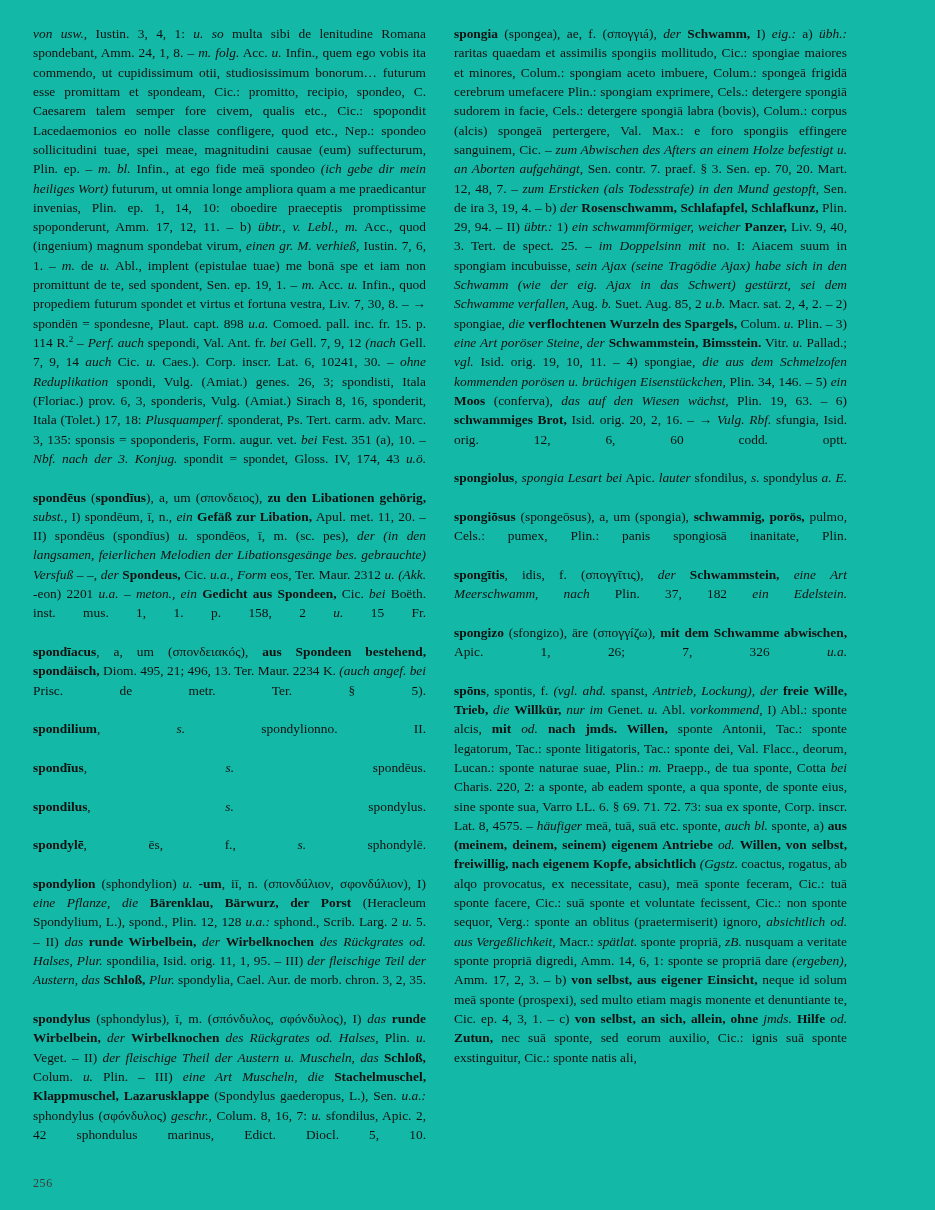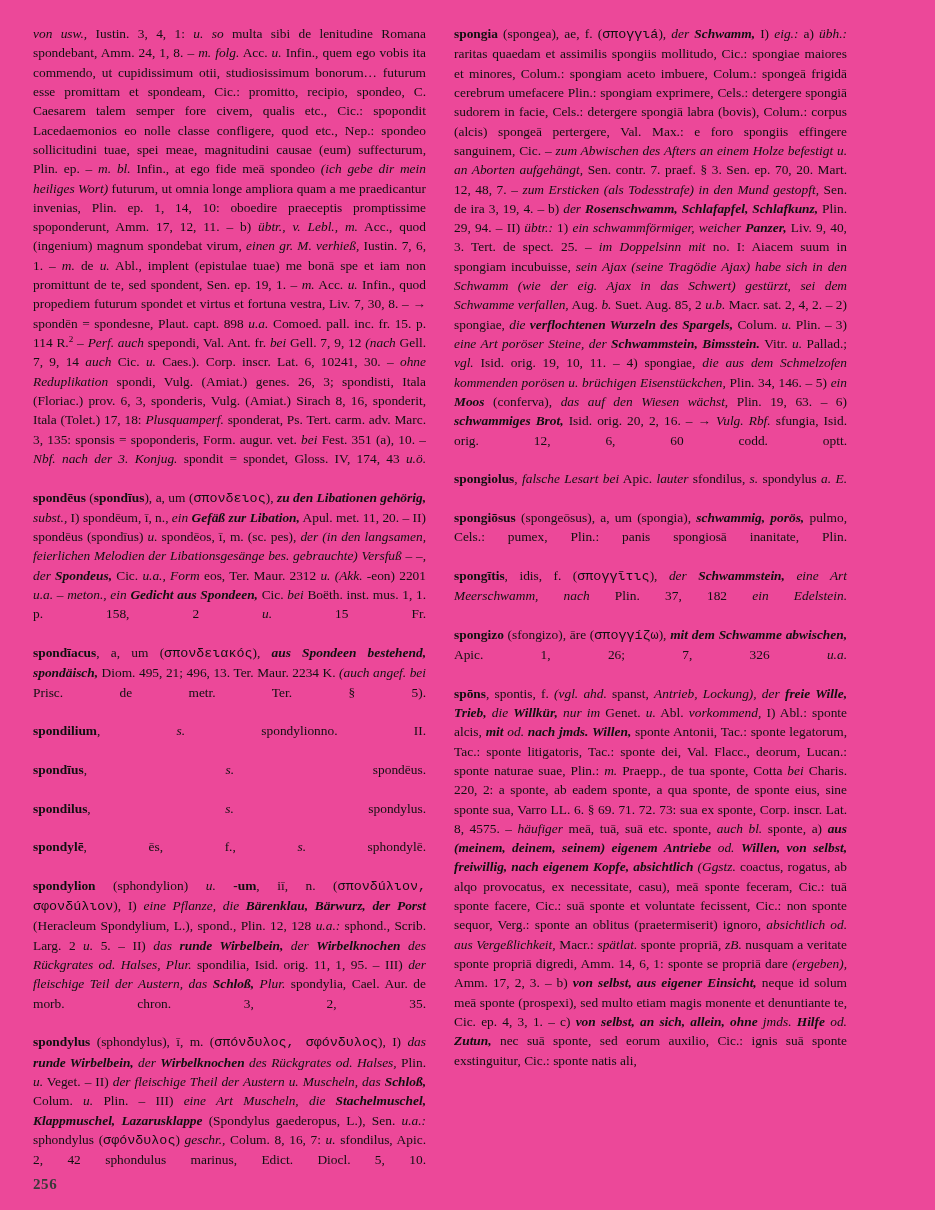--- a/index.html
+++ b/index.html
@@ -13,21 +13,21 @@
     position: relative;
     font-family: "Liberation Serif", "DejaVu Serif", serif;
     color: #101010;
     overflow: hidden;
   }
   .page {
     position: absolute;
     left: 0; top: 0;
     width: 935px;
     height: 1210px;
-    background: #ec4899;
+    background: #14b8a6;
   }
   .columns {
     position: absolute;
     left: 33px;
     top: 24px;
     width: 815px;
     height: 1140px;
     display: flex;
     gap: 28px;
   }
@@ -49,33 +49,32 @@
   
   .entry::after {
     content: "";
     display: inline-block;
     width: 100%;
   }
   .entry.nostretch::after { content: none; display: none; }
 
   b { font-weight: bold; }
   i { font-style: italic; }
-  .bi { font-weight: bold; font-style: italic; }
-  .gr { font-family: Liberation Mono, monospace; font-style: normal; }
+  .bi { font-weight: bold; }
+  .gr { font-family: Liberation Serif, serif; font-style: normal; }
   sup { font-size: 0.68em; vertical-align: super; line-height: 0; }
 
   .folio {
     position: absolute;
     left: 33px;
     top: 1176px;
-    font-size: 15px;
+    font-size: 12px;
     letter-spacing: 0.6px;
     color: #3a3a3a;
     font-family: "Liberation Serif", "DejaVu Serif", serif;
-    font-weight: bold;
   }
 </style>
 </head>
 <body>
 
 <div class="page">
 
   <div class="columns">
 
     <div class="col" id="left-col">
@@ -85,21 +84,21 @@
         <p class="entry"><b>spondilium</b>, <i>s.</i> spondylionno. II.</p>
         <p class="entry"><b>spondīus</b>, <i>s.</i> spondēus.</p>
         <p class="entry"><b>spondilus</b>, <i>s.</i> spondylus.</p>
         <p class="entry"><b>spondylē</b>, ēs, f., <i>s.</i> sphondylē.</p>
         <p class="entry"><b>spondylion</b> (sphondylion) <i>u.</i> <b>-um</b>, iī, n. (<span class="gr">σπονδúλιον, σφονδúλιον</span>), I) <i>eine Pflanze, die</i> <span class="bi">Bärenklau, Bärwurz, der Porst</span> (Heracleum Spondylium, L.), spond., Plin. 12, 128 <i>u.a.:</i> sphond., Scrib. Larg. 2 <i>u.</i> 5. – II) <i>das</i> <span class="bi">runde Wirbelbein,</span> <i>der</i> <span class="bi">Wirbelknochen</span> <i>des Rückgrates od. Halses, Plur.</i> spondilia, Isid. orig. 11, 1, 95. – III) <i>der fleischige Teil der Austern, das</i> <span class="bi">Schloß,</span> <i>Plur.</i> spondylia, Cael. Aur. de morb. chron. 3, 2, 35.</p>
         <p class="entry"><b>spondylus</b> (sphondylus), ī, m. (<span class="gr">σπóνδυλος, σφóνδυλος</span>), I) <i>das</i> <span class="bi">runde Wirbelbein,</span> <i>der</i> <span class="bi">Wirbelknochen</span> <i>des Rückgrates od. Halses,</i> Plin. <i>u.</i> Veget. – II) <i>der fleischige Theil der Austern u. Muscheln, das</i> <span class="bi">Schloß,</span> Colum. <i>u.</i> Plin. – III) <i>eine Art Muscheln, die</i> <span class="bi">Stachelmuschel, Klappmuschel, Lazarusklappe</span> (Spondylus gaederopus, L.), Sen. <i>u.a.:</i> sphondylus (<span class="gr">σφóνδυλος</span>) <i>geschr.,</i> Colum. 8, 16, 7: <i>u.</i> sfondilus, Apic. 2, 42  sphondulus marinus, Edict. Diocl. 5, 10.</p>
       </div>
 
     <div class="col" id="right-col">
         <p class="entry"><b>spongia</b> (spongea), ae, f. (<span class="gr">σπογγιá</span>), <i>der</i> <span class="bi">Schwamm,</span> I) <i>eig.:</i> a) <i>übh.:</i> raritas quaedam et assimilis spongiis mollitudo, Cic.: spongiae maiores et minores, Colum.: spongiam aceto imbuere, Colum.: spongeā frigidā cerebrum umefacere Plin.: spongiam exprimere, Cels.: detergere spongiā sudorem in facie, Cels.: detergere spongiā labra (bovis), Colum.: corpus (alcis) spongeā pertergere, Val. Max.: e foro spongiis effingere sanguinem, Cic. – <i>zum Abwischen des Afters an einem Holze befestigt u. an Aborten aufgehängt,</i> Sen. contr. 7. praef. § 3. Sen. ep. 70, 20. Mart. 12, 48, 7. – <i>zum Ersticken (als Todesstrafe) in den Mund gestopft,</i> Sen. de ira 3, 19, 4. – b) <i>der</i> <span class="bi">Rosenschwamm, Schlafapfel, Schlafkunz,</span> Plin. 29, 94. – II) <i>übtr.:</i> 1) <i>ein schwammförmiger, weicher</i> <span class="bi">Panzer,</span> Liv. 9, 40, 3. Tert. de spect. 25. – <i>im Doppelsinn mit</i> no. I: Aiacem suum in spongiam incubuisse, <i>sein Ajax (seine Tragödie Ajax) habe sich in den Schwamm (wie der eig. Ajax in das Schwert) gestürzt, sei dem Schwamme verfallen,</i> Aug. <i>b.</i> Suet. Aug. 85, 2 <i>u.b.</i> Macr. sat. 2, 4, 2. – 2) spongiae, <i>die</i> <span class="bi">verflochtenen Wurzeln des Spargels,</span> Colum. <i>u.</i> Plin. – 3) <i>eine Art poröser Steine, der</i> <span class="bi">Schwammstein, Bimsstein.</span> Vitr. <i>u.</i> Pallad.; <i>vgl.</i> Isid. orig. 19, 10, 11. – 4) spongiae, <i>die aus dem Schmelzofen kommenden porösen u. brüchigen Eisenstückchen,</i> Plin. 34, 146. – 5) <i>ein</i> <span class="bi">Moos</span> (conferva), <i>das auf den Wiesen wächst,</i> Plin. 19, 63. – 6) <span class="bi">schwammiges Brot,</span> Isid. orig. 20, 2, 16. – → <i>Vulg. Rbf.</i> sfungia, Isid. orig. 12, 6, 60 codd. optt.</p>
-        <p class="entry"><b>spongiolus</b>, <i>falsche Lesart bei</i> Apic. <i>lauter</i> sfondilus, <i>s.</i> spondylus <i>a. E.</i></p>
+        <p class="entry"><b>spongiolus</b>, <i>spongia Lesart bei</i> Apic. <i>lauter</i> sfondilus, <i>s.</i> spondylus <i>a. E.</i></p>
         <p class="entry"><b>spongiōsus</b> (spongeōsus), a, um (spongia), <span class="bi">schwammig, porös,</span> pulmo, Cels.: pumex, Plin.: panis spongiosā inanitate, Plin.</p>
         <p class="entry"><b>spongītis</b>, idis, f. (<span class="gr">σπογγῖτις</span>), <i>der</i> <span class="bi">Schwammstein,</span> <i>eine Art Meerschwamm, nach</i> Plin. 37, 182 <i>ein Edelstein.</i></p>
         <p class="entry"><b>spongizo</b> (sfongizo), āre (<span class="gr">σπογγíζω</span>), <span class="bi">mit dem Schwamme abwischen,</span> Apic. 1, 26; 7, 326 <i>u.a.</i></p>
         <p class="entry nostretch"><b>spōns</b>, spontis, f. <i>(vgl. ahd.</i> spanst, <i>Antrieb, Lockung), der</i> <span class="bi">freie Wille, Trieb,</span> <i>die</i> <span class="bi">Willkür,</span> <i>nur im</i> Genet. <i>u.</i> Abl. <i>vorkommend,</i> I) Abl.: sponte alcis, <span class="bi">mit</span> <i>od.</i> <span class="bi">nach jmds. Willen,</span> sponte Antonii, Tac.: sponte legatorum, Tac.: sponte litigatoris, Tac.: sponte dei, Val. Flacc., deorum, Lucan.: sponte naturae suae, Plin.: <i>m.</i> Praepp., de tua sponte, Cotta <i>bei</i> Charis. 220, 2: a sponte, ab eadem sponte, a qua sponte, de sponte eius, sine sponte sua, Varro LL. 6. § 69. 71. 72. 73: sua ex sponte, Corp. inscr. Lat. 8, 4575. – <i>häufiger</i> meā, tuā, suā etc. sponte, <i>auch bl.</i> sponte, a) <span class="bi">aus (meinem, deinem, seinem) eigenem Antriebe</span> <i>od.</i> <span class="bi">Willen, von selbst, freiwillig, nach eigenem Kopfe, absichtlich</span> <i>(Ggstz.</i> coactus, rogatus, ab alqo provocatus, ex necessitate, casu), meā sponte feceram, Cic.: tuā sponte facere, Cic.: suā sponte et voluntate fecissent, Cic.: non sponte sequor, Verg.: sponte an oblitus (praetermiserit) ignoro, <i>absichtlich od. aus Vergeßlichkeit,</i> Macr.: <i>spätlat.</i> sponte propriā, <i>zB.</i> nusquam a veritate sponte propriā digredi, Amm. 14, 6, 1: sponte se propriā dare <i>(ergeben),</i> Amm. 17, 2, 3. – b) <span class="bi">von selbst, aus eigener Einsicht,</span> neque id solum meā sponte (prospexi), sed multo etiam magis monente et denuntiante te, Cic. ep. 4, 3, 1. – c) <span class="bi">von selbst, an sich, allein, ohne</span> <i>jmds.</i> <span class="bi">Hilfe</span> <i>od.</i> <span class="bi">Zutun,</span> nec suā sponte, sed eorum auxilio, Cic.: ignis suā sponte exstinguitur, Cic.: sponte natis ali, </p>
       </div>
 
   </div>
 
   <div class="folio">256</div>
 

